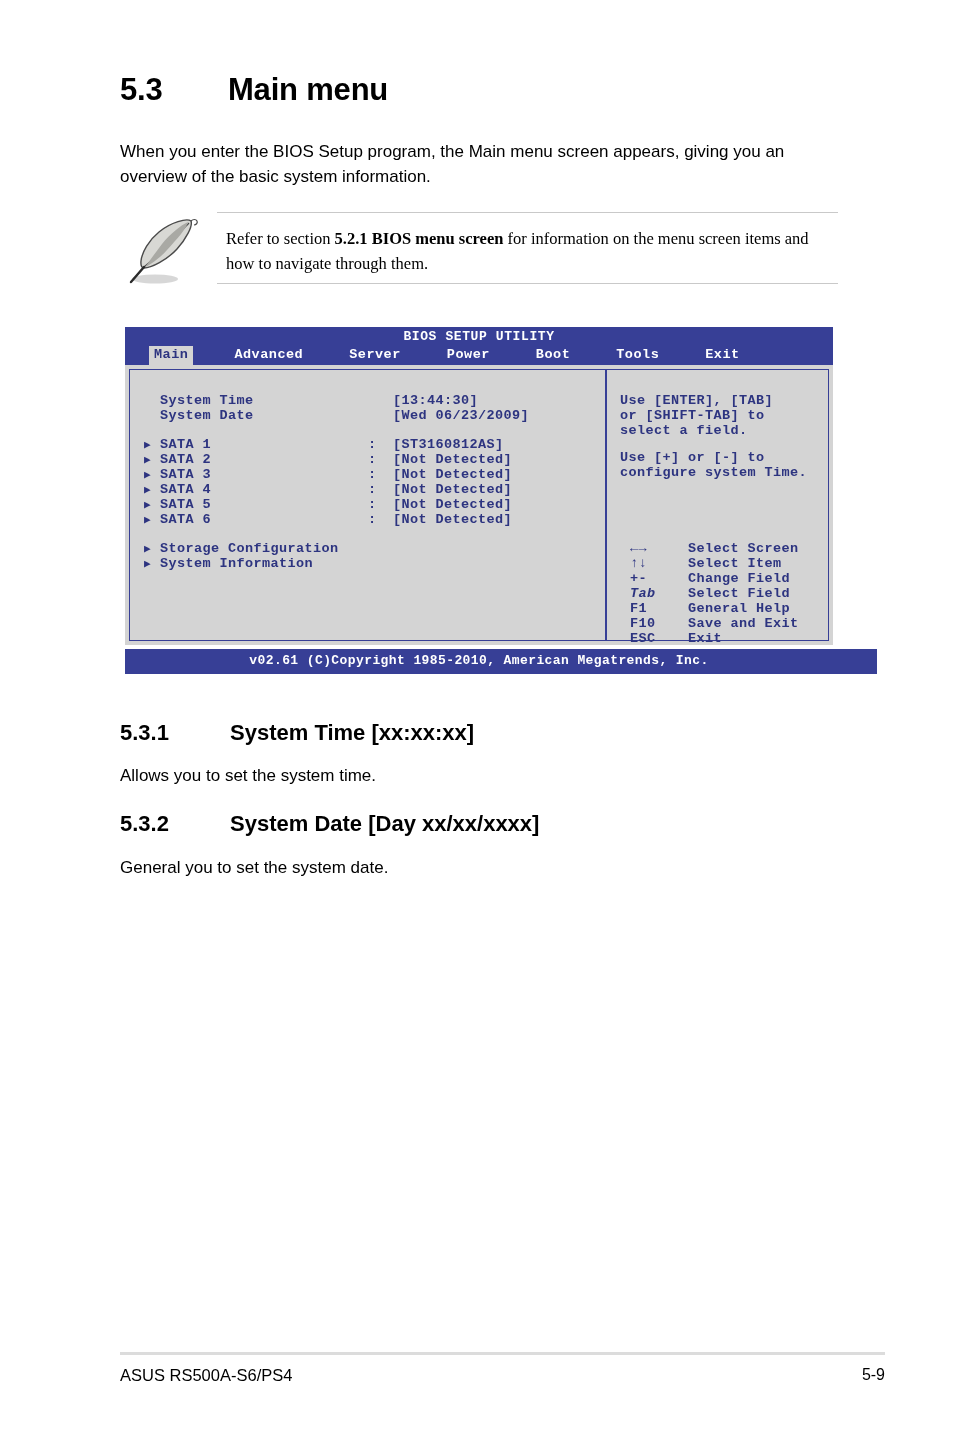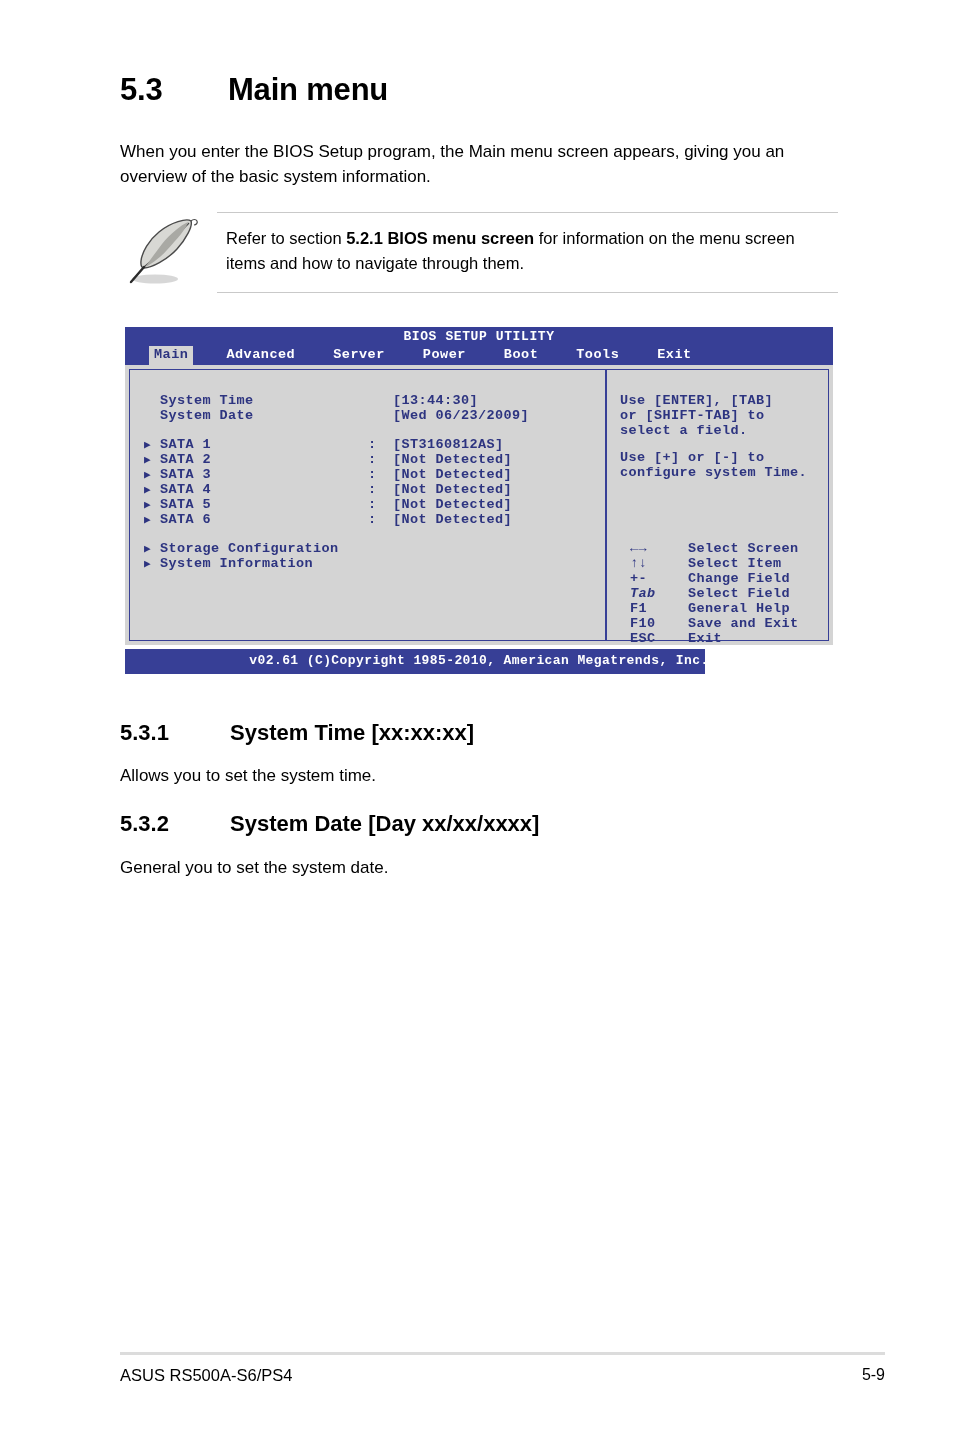--- a/index.html
+++ b/index.html
@@ -64,24 +64,25 @@
     left: 5px;
     top: 4px;
     width: 78px;
     height: 72px;
   }
   .note-body {
     position: absolute;
     left: 97px;
     top: 0px;
     width: 621px;
-    height: 81px;
+    height: 72px;
     border-top: 1.5px solid #c9c9c9;
     border-bottom: 1.5px solid #c9c9c9;
     box-sizing: border-box;
+    font-family: Liberation Serif, serif;
   }
   .note-text {
     position: absolute;
     left: 9px;
     top: 13px;
     width: 610px;
     font-size: 16.5px;
     line-height: 25px;
     color: #000;
   }
@@ -121,21 +122,21 @@
     display: flex;
     align-items: flex-end;
     height: 20px;
   }
   .bios-tab {
     color: #ffffff;
     font-size: 13.5px;
     font-weight: bold;
     letter-spacing: 0.5px;
     padding: 1px 5px 3px 5px;
-    margin-right: 28px;
+    margin-right: 36px;
     white-space: pre;
   }
   .bios-tab.active {
     background: #d4d4d4;
     color: #2d3480;
   }
 
   .bios-body {
     position: absolute;
     left: 0;
@@ -216,21 +217,21 @@
     letter-spacing: 0.4px;
     white-space: pre;
   }
   .kkey { left: 24px; width: 52px; }
   .kdesc { left: 82px; }
 
   .bios-footer {
     position: absolute;
     left: 0;
     top: 322px;
-    width: 580px;
+    width: 752px;
     height: 25px;
     background: #373f96;
   }
   .bios-footer-text {
     position: absolute;
     left: 0; top: 4px;
     width: 708px;
     text-align: center;
     color: #ffffff;
     font-size: 13px;

